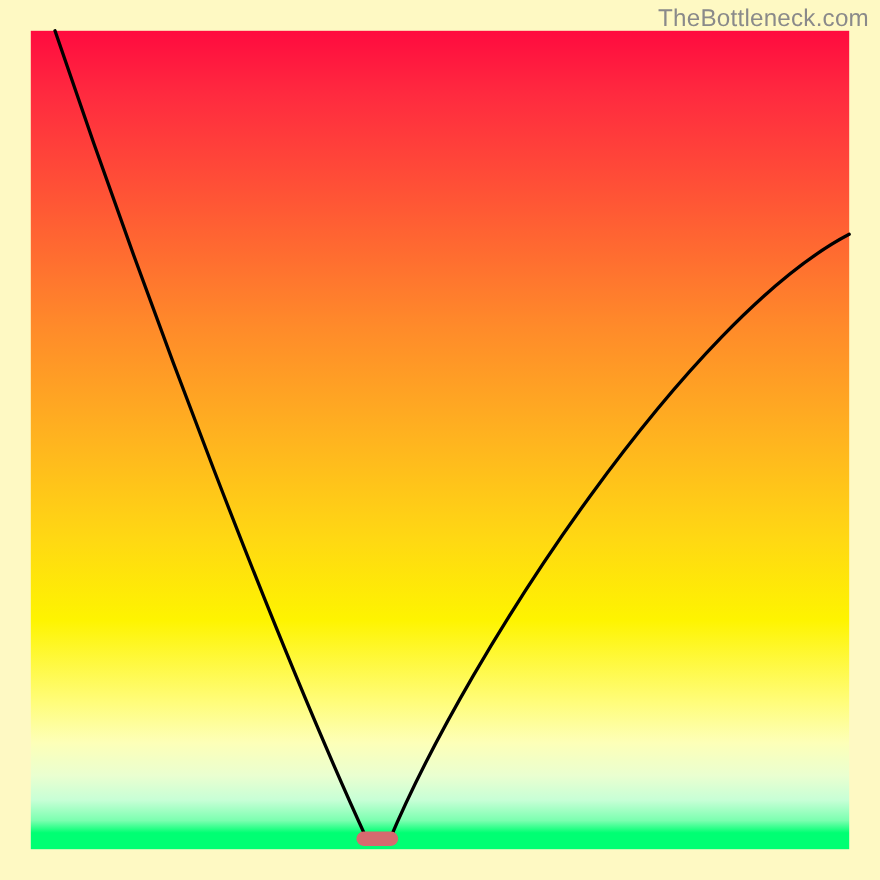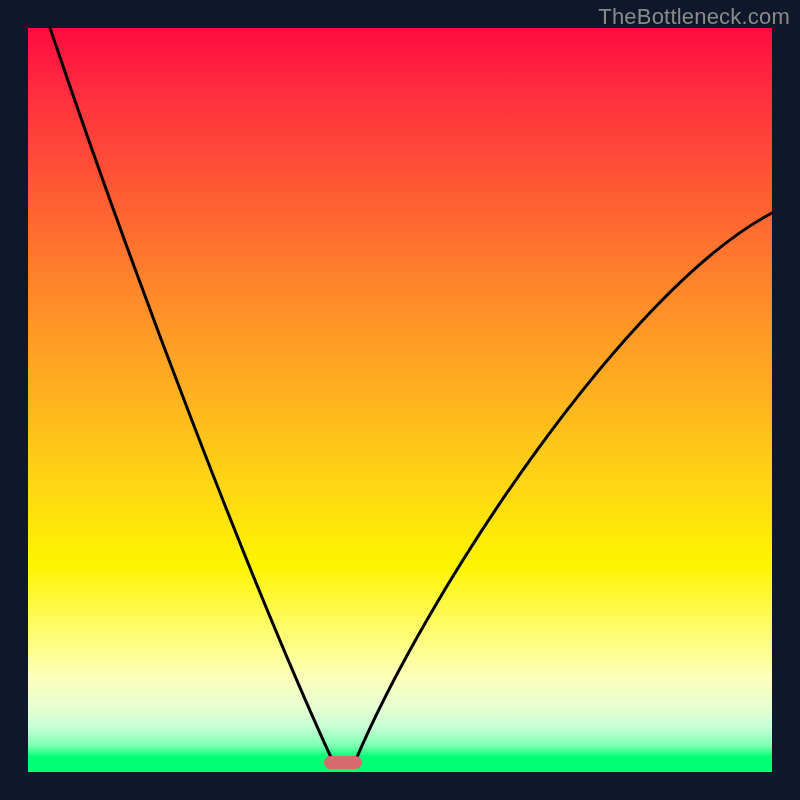--- a/index.html
+++ b/index.html
@@ -10,21 +10,21 @@
     background: #000;
     overflow: hidden;
     font-family: Arial, Helvetica, sans-serif;
   }
   .frame {
     position: absolute;
     top: 0;
     left: 0;
     width: 800px;
     height: 800px;
-    background: #0f172a;
+    background: #fef9c3;
   }
   .plot {
     position: absolute;
     top: 28px;
     left: 28px;
     width: 744px;
     height: 744px;
     
     background: linear-gradient(to bottom,
       #ff0b3f 0%,

